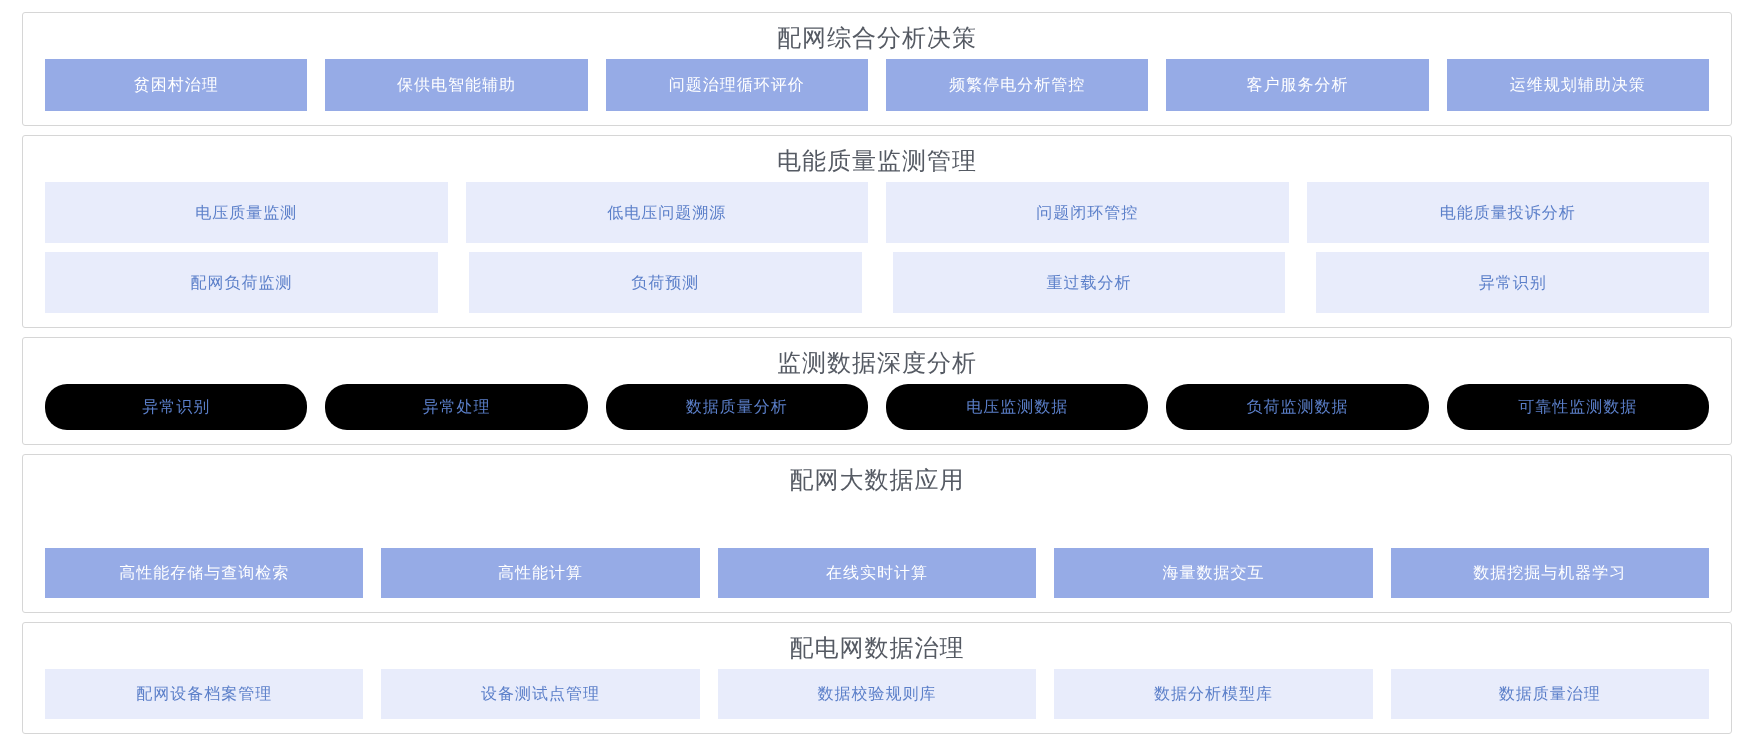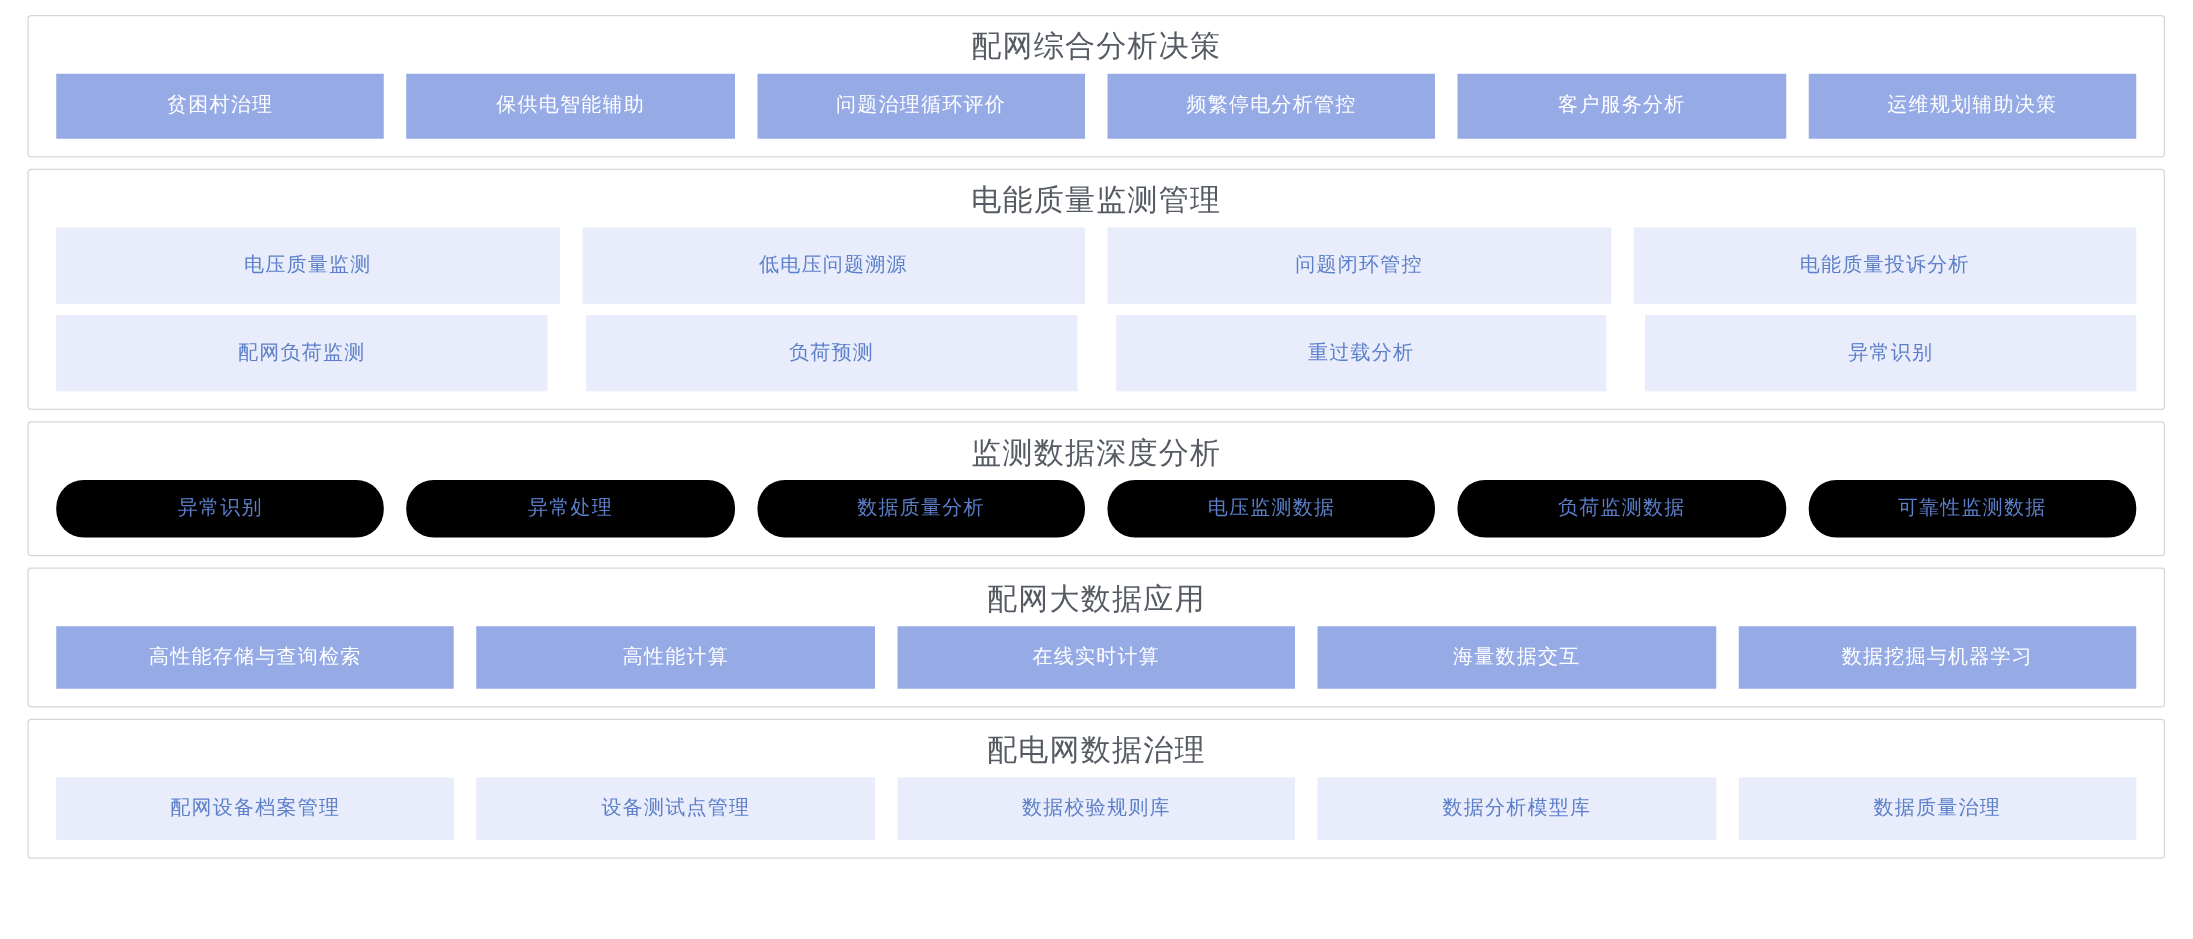--- a/index.html
+++ b/index.html
@@ -80,21 +80,21 @@
   
   .tile.mint {
     background: #000000;
     color: #5b7fc9;
     height: 48px;
     border-radius: 22px;
   }
 
   
   #panel-0 .tile.solid { height: 52px; }
-  #panel-3 .tile.solid { height: 50px; }
+  #panel-3 .tile.solid { height: 50px; margin-top: 47px; }
   #panel-1 .tile.lavender { height: 61px; }
   #panel-4 .tile.lavender { height: 50px; }
   #panel-2 .tile.mint { height: 46px; }
 </style>
 </head>
 <body>
 
 <div class="page">
 
 <div class="panel" id="panel-0">

